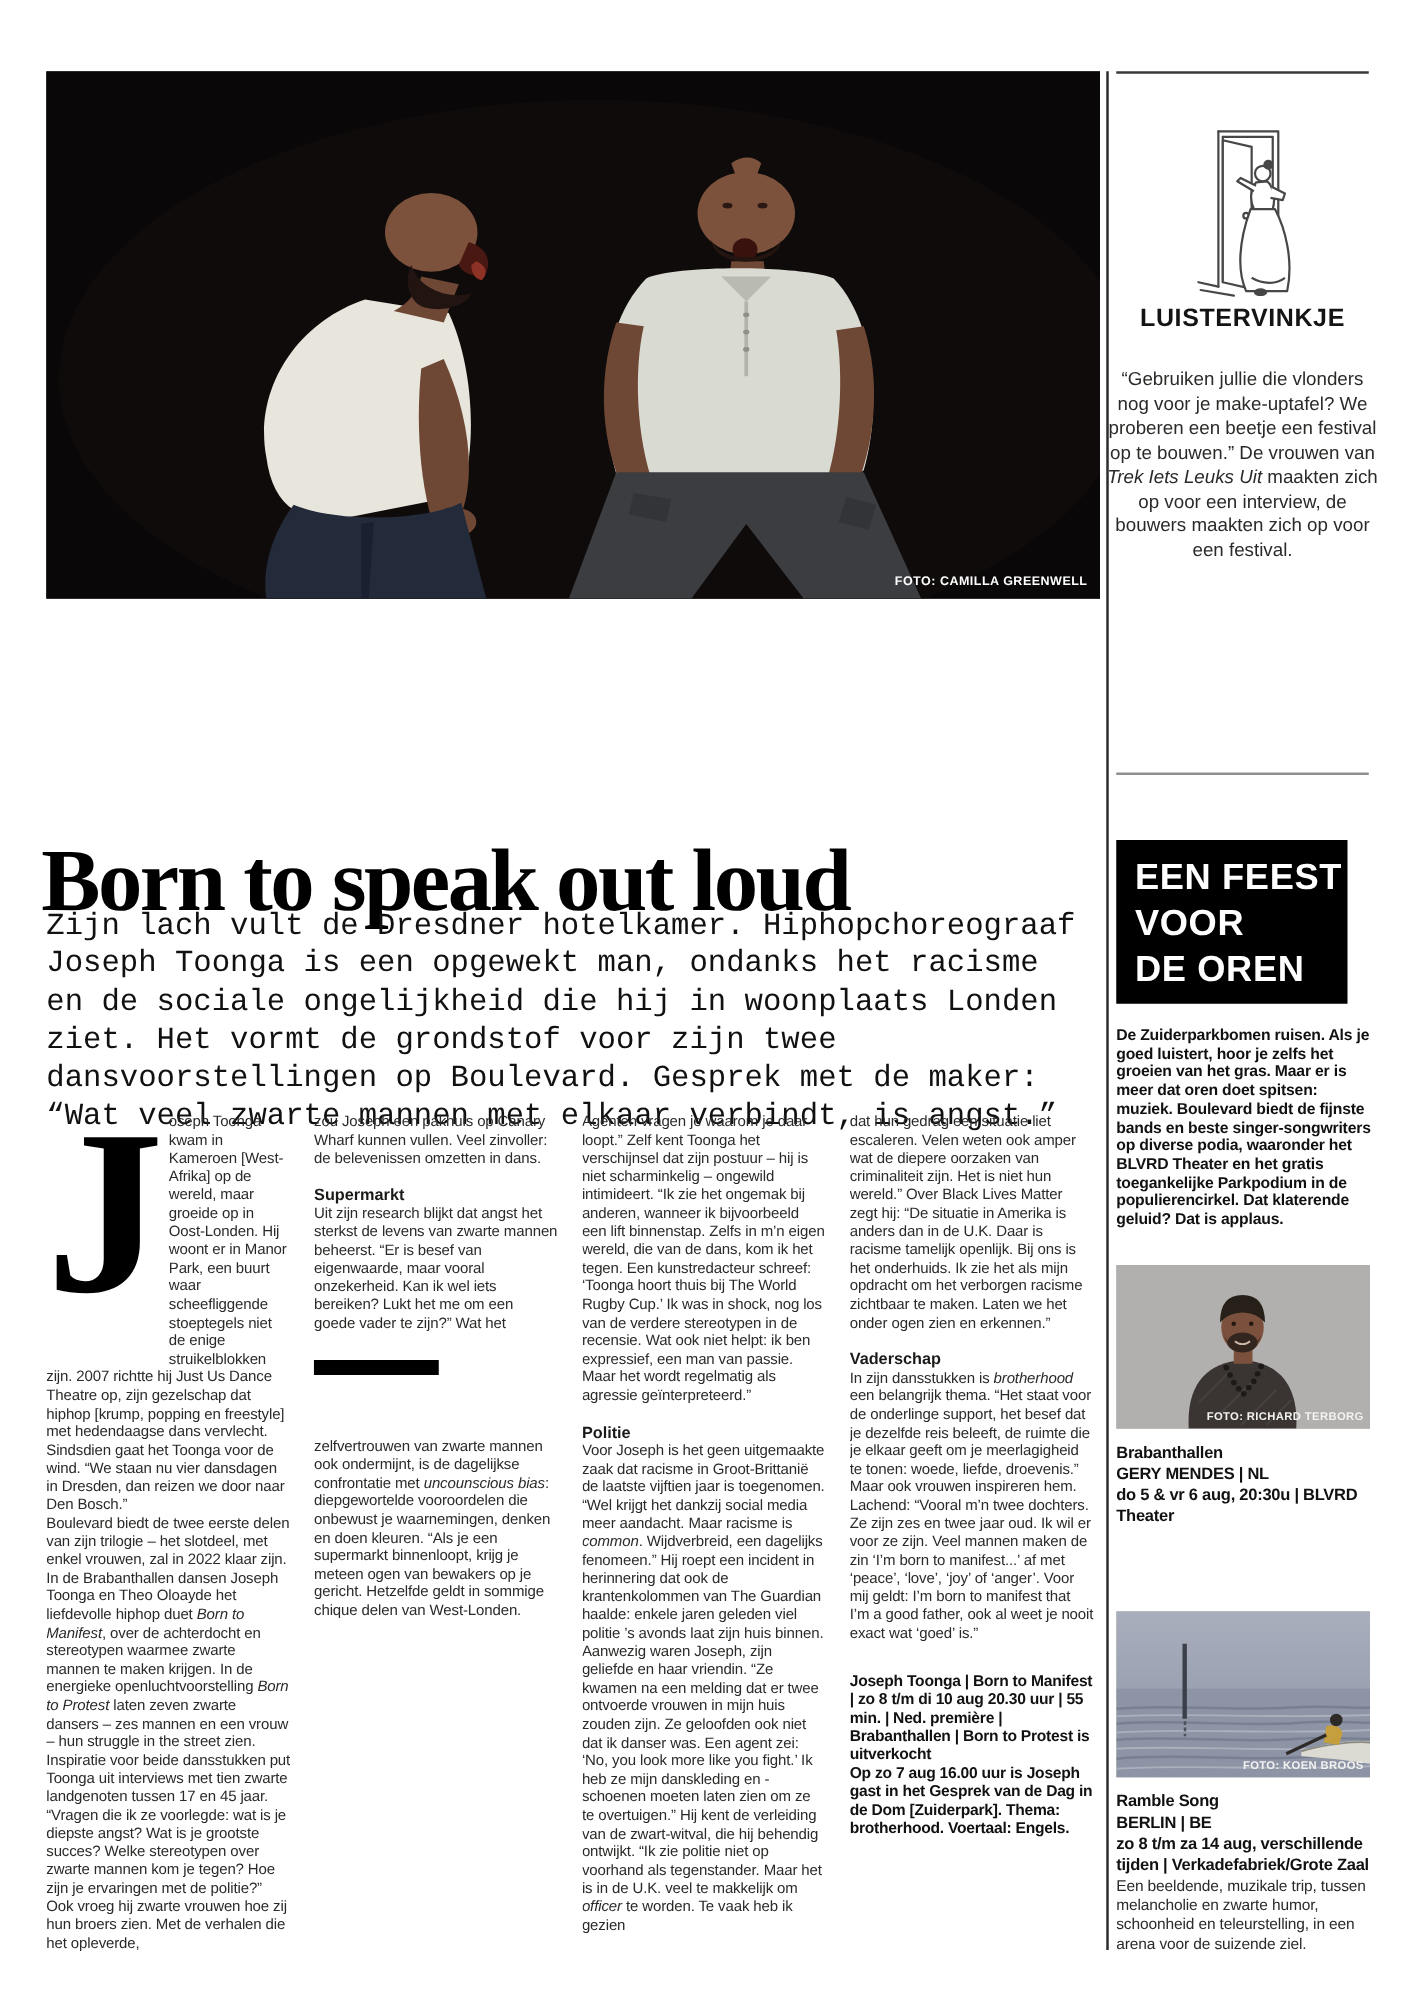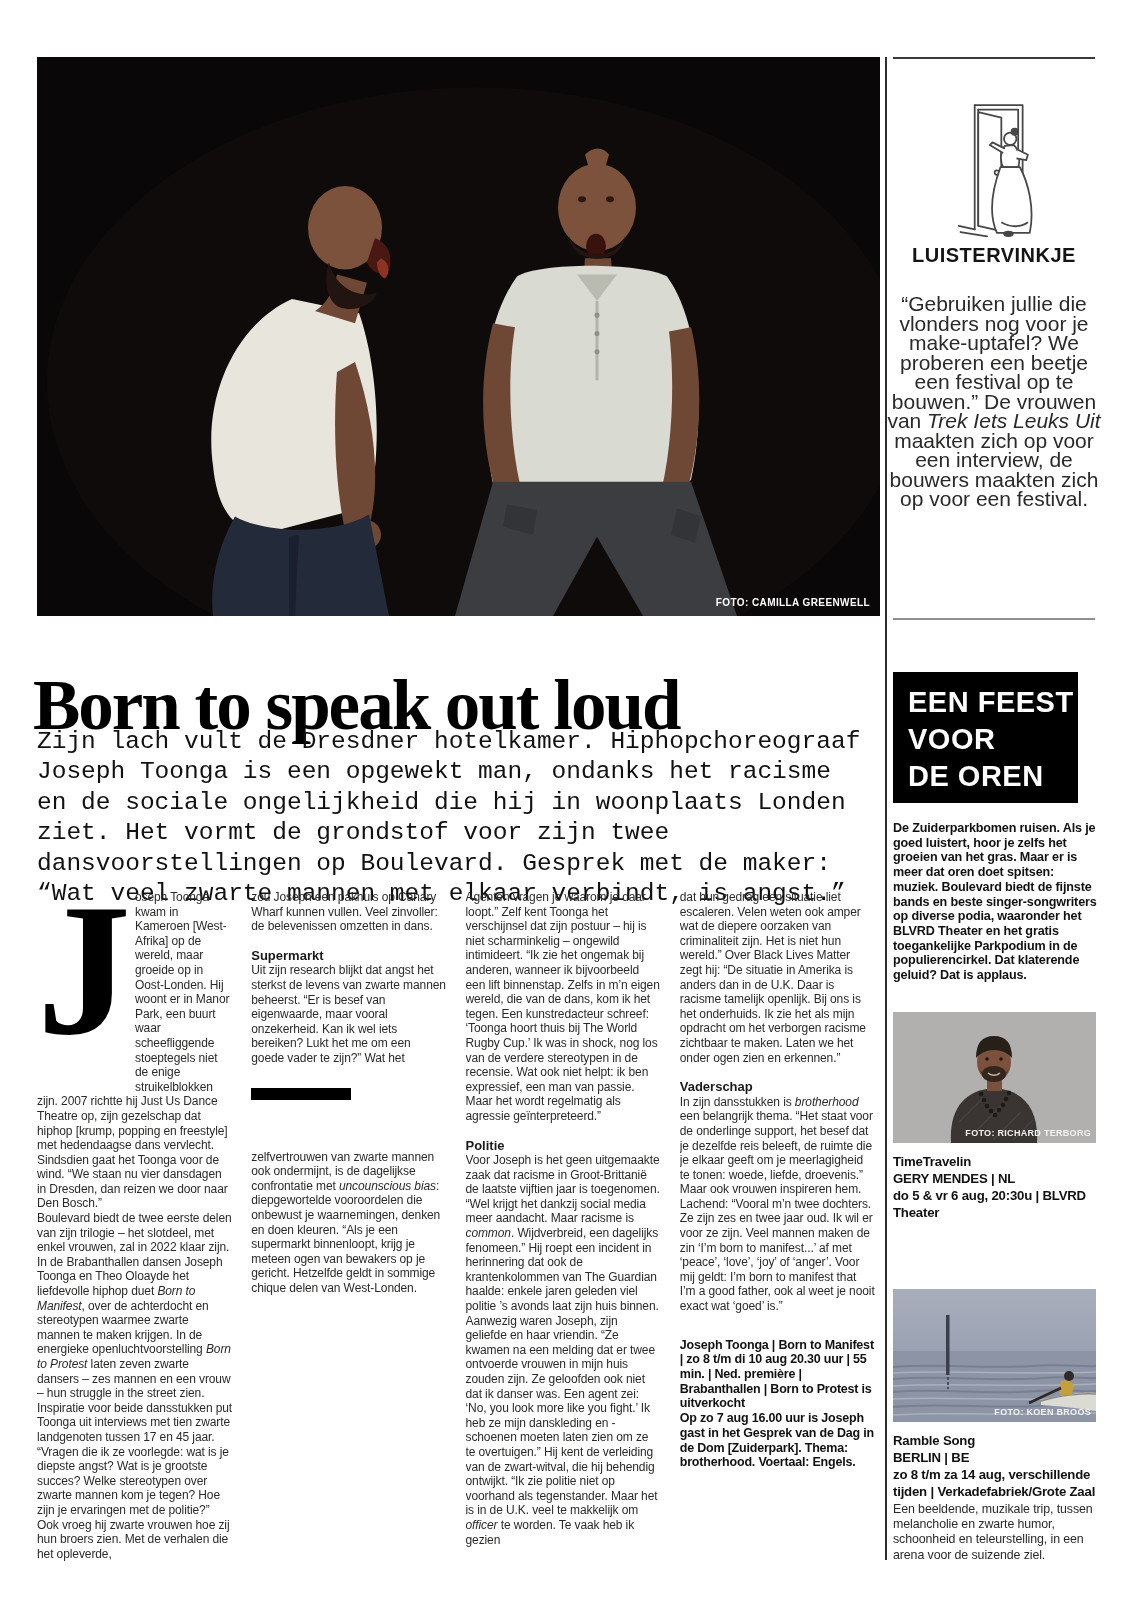--- a/index.html
+++ b/index.html
@@ -4,21 +4,21 @@
 <style>
   html,body{margin:0;padding:0;}
   body{
     width:1131px;height:1600px;position:relative;overflow:hidden;
     background:#ffffff;color:#1d1d1b;
     font-family:"Liberation Sans",sans-serif;
     -webkit-font-smoothing:antialiased;
   }
   em{font-style:italic;}
   
-  .main-photo{position:absolute;left:37px;top:57px;width:843px;height:559px;background:#0a0708;overflow:hidden;}
+  .main-photo{position:absolute;left:37px;top:57px;width:843px;height:422px;background:#0a0708;overflow:hidden;}
   .main-photo svg{display:block;width:100%;height:100%;}
   .photo-credit{
     position:absolute;right:10px;bottom:8px;color:#ffffff;
     font-size:10px;font-weight:bold;letter-spacing:.4px;
   }
   
   .headline{
     position:absolute;left:33px;top:620px;width:845px;
     font-family:"Liberation Serif",serif;font-weight:bold;color:#000;
     font-size:71px;line-height:74px;letter-spacing:-2px;white-space:nowrap;
@@ -52,21 +52,21 @@
   .rule{position:absolute;left:893px;width:202px;height:2px;background:#3a3a3a;}
   .rule.top{top:57px;}
   .rule.mid{top:618px;background:#8f8f8f;height:1.5px;}
   .luister-illu{position:absolute;left:950px;top:98px;width:92px;height:142px;}
   .luister-title{
     position:absolute;left:893px;top:244px;width:202px;text-align:center;
     font-size:20px;font-weight:bold;letter-spacing:.5px;color:#141414;
   }
   .luister-text{
     position:absolute;left:884px;top:294px;width:220px;text-align:center;
-    font-size:21px;line-height:19.5px;color:#2a2a28;
+    font-size:15px;line-height:19.5px;color:#2a2a28;
   }
   .feature-box{position:absolute;left:893px;top:672px;width:185px;height:131px;background:#000;}
   .feature-title{padding:12px 0 0 15px;color:#fff;font-weight:bold;font-size:29px;line-height:37px;letter-spacing:.5px;}
   .feature-intro{
     position:absolute;left:893px;top:821px;width:206px;
     font-weight:bold;font-size:12.6px;line-height:14.7px;letter-spacing:-.15px;color:#111;
   }
   .event-card{position:absolute;left:893px;width:203px;}
   .event-card.first{top:1012px;}
   .event-card.second{top:1289px;}
@@ -215,21 +215,21 @@
           <circle cx="102" cy="103" r="2.3"></circle>
           <circle cx="106" cy="98" r="2.3"></circle>
         <circle cx="110" cy="93" r="2.3"></circle>
           <circle cx="113" cy="87" r="2.3"></circle>
           <circle cx="116" cy="81" r="2.3"></circle>
       </g>
     </svg>
     <span class="event-credit">FOTO: RICHARD TERBORG</span>
   </div>
   <div class="event-title">
-    <div>TimeTravelin</div>
+    <div>Brabanthallen</div>
     <div>GERY MENDES | NL</div>
     <div>do 5 &amp; vr 6 aug, 20:30u | BLVRD Theater</div>
   </div>
 </div>
 
 <div class="event-card second">
   <div class="event-photo rs">
     <svg viewBox="0 0 203 133" preserveAspectRatio="none">
       <defs>
         <linearGradient id="sky" x1="0" y1="0" x2="0" y2="1">

